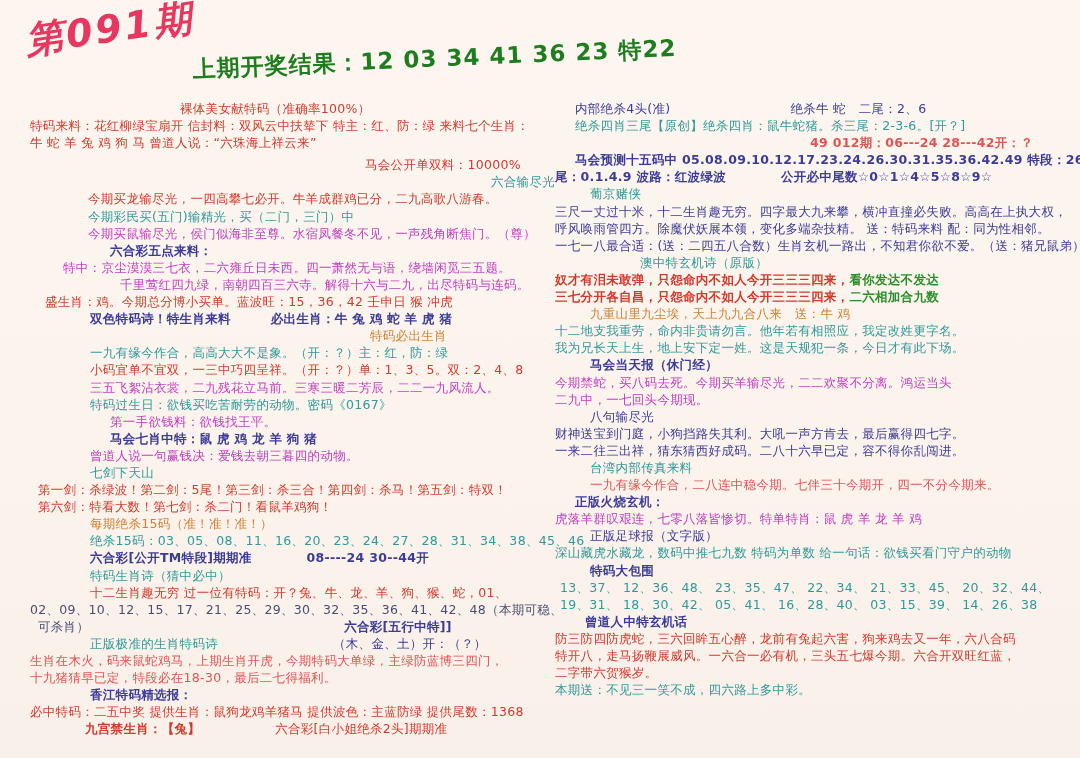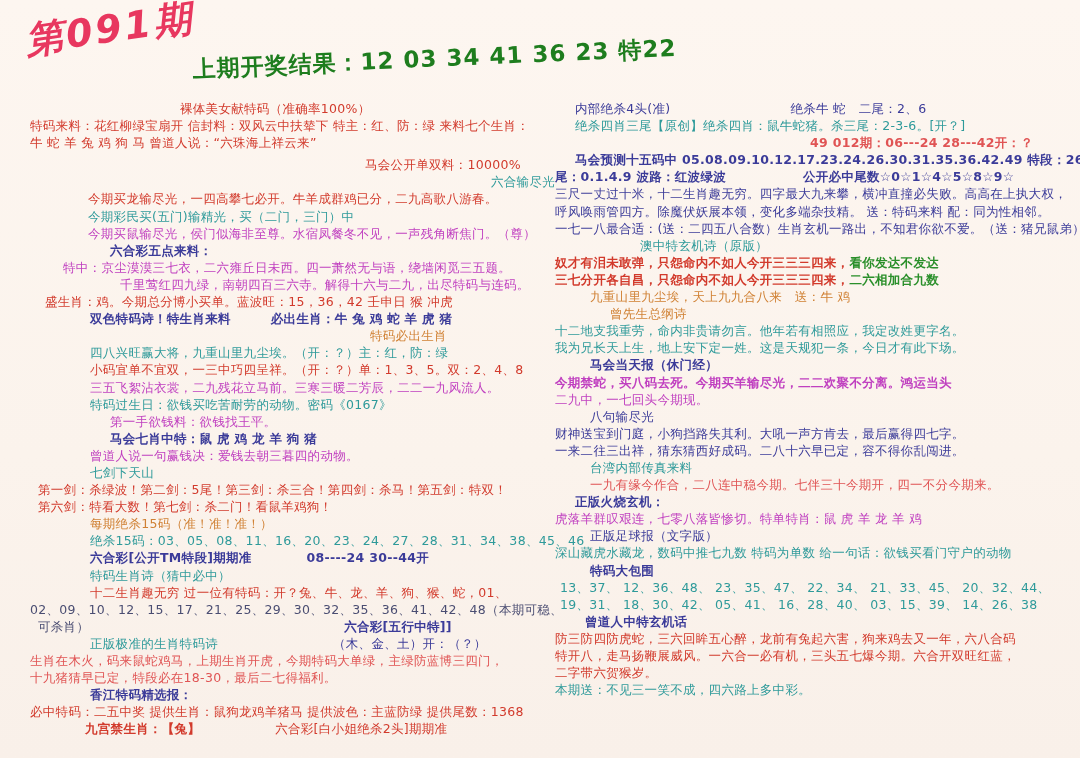--- a/index.html
+++ b/index.html
@@ -38,21 +38,21 @@
       <div class="line" style="padding-left: 58px; text-align: right;"><span class="part" style="color: rgb(46, 154, 154);">六合输尽光</span></div>
       <div class="line" style="padding-left: 58px;"><span class="part" style="color: rgb(210, 58, 44);">今期买龙输尽光，一四高攀七必开。牛羊成群鸡已分，二九高歌八游春。</span></div>
       <div class="line" style="padding-left: 58px;"><span class="part" style="color: rgb(46, 154, 154);">今期彩民买(五门)输精光，买（二门，三门）中</span></div>
       <div class="line" style="padding-left: 58px;"><span class="part" style="color: rgb(192, 64, 192);">今期买鼠输尽光，侯门似海非至尊。水宿凤餐冬不见，一声残角断焦门。（尊）</span></div>
       <div class="line" style="padding-left: 80px;"><span class="part b" style="color: rgb(59, 59, 153);">六合彩五点来料：</span></div>
       <div class="line" style="padding-left: 33px;"><span class="part" style="color: rgb(192, 64, 192);">特中：京尘漠漠三七衣，二六雍丘日未西。四一萧然无与语，绕墙闲觅三五题。</span></div>
       <div class="line" style="padding-left: 90px;"><span class="part" style="color: rgb(192, 64, 192);">千里莺红四九绿，南朝四百三六寺。解得十六与二九，出尽特码与连码。</span></div>
       <div class="line" style="padding-left: 15px;"><span class="part" style="color: rgb(210, 58, 44);">盛生肖：鸡。今期总分博小买单。蓝波旺：15，36，42 壬申日  猴 冲虎</span></div>
       <div class="line" style="padding-left: 60px;"><span class="part b" style="color: rgb(59, 59, 153);">双色特码诗！特生肖来料</span><span class="part b" style="color: rgb(59, 59, 153); margin-left: 40px;">必出生肖：牛 兔 鸡 蛇 羊 虎 猪</span></div>
       <div class="line" style="padding-left: 340px;"><span class="part" style="color: rgb(208, 128, 51);">特码必出生肖</span></div>
-      <div class="line" style="padding-left: 60px;"><span class="part" style="color: rgb(46, 154, 154);">四八兴旺赢大将，九重山里九尘埃。（开：？）主：红，防：绿</span></div>
+      <div class="line" style="padding-left: 60px;"><span class="part" style="color: rgb(46, 154, 154);">一九有缘今作合，高高大大不是象。（开：？）主：红，防：绿</span></div>
       <div class="line" style="padding-left: 60px;"><span class="part" style="color: rgb(210, 58, 44);">小码宜单不宜双，一三中巧四呈祥。（开：？）单：1、3、5。双：2、4、8</span></div>
       <div class="line" style="padding-left: 60px;"><span class="part" style="color: rgb(192, 64, 192);">三五飞絮沾衣裳，二九残花立马前。三寒三暖二芳辰，二二一九风流人。</span></div>
       <div class="line" style="padding-left: 60px;"><span class="part" style="color: rgb(46, 154, 154);">特码过生日：欲钱买吃苦耐劳的动物。密码《0167》</span></div>
       <div class="line" style="padding-left: 80px;"><span class="part" style="color: rgb(192, 64, 192);">第一手欲钱料：欲钱找王平。</span></div>
       <div class="line" style="padding-left: 80px;"><span class="part b" style="color: rgb(59, 59, 153);">马会七肖中特：鼠 虎 鸡 龙 羊 狗 猪</span></div>
       <div class="line" style="padding-left: 60px;"><span class="part" style="color: rgb(192, 64, 192);">曾道人说一句赢钱决：爱钱去朝三暮四的动物。</span></div>
       <div class="line" style="padding-left: 60px;"><span class="part" style="color: rgb(46, 154, 154);">七剑下天山</span></div>
       <div class="line" style="padding-left: 8px;"><span class="part" style="color: rgb(210, 58, 44);">第一剑：杀绿波！第二剑：5尾！第三剑：杀三合！第四剑：杀马！第五剑：特双！</span></div>
       <div class="line" style="padding-left: 8px;"><span class="part" style="color: rgb(210, 58, 44);">第六剑：特看大数！第七剑：杀二门！看鼠羊鸡狗！</span></div>
       <div class="line" style="padding-left: 60px;"><span class="part" style="color: rgb(208, 128, 51);">每期绝杀15码（准！准！准！）</span></div>
@@ -67,33 +67,33 @@
       <div class="line" style="padding-left: 0px;"><span class="part" style="color: rgb(224, 84, 84);">十九猪猜早已定，特段必在18-30，最后二七得福利。</span></div>
       <div class="line" style="padding-left: 60px;"><span class="part b" style="color: rgb(59, 59, 153);">香江特码精选报：</span></div>
       <div class="line" style="padding-left: 0px;"><span class="part" style="color: rgb(210, 58, 44);">必中特码：二五中奖 提供生肖：鼠狗龙鸡羊猪马 提供波色：主蓝防绿 提供尾数：1368</span></div>
       <div class="line" style="padding-left: 55px;"><span class="part b" style="color: rgb(210, 58, 44);">九宫禁生肖：【兔】</span><span class="part" style="color: rgb(210, 58, 44); margin-left: 75px;">六合彩[白小姐绝杀2头]期期准</span></div>
     </div>
   <div class="col col-right" id="col-right">
       <div class="line" style="padding-left: 20px;"><span class="part" style="color: rgb(59, 59, 153);">内部绝杀4头(准)</span><span class="part" style="color: rgb(59, 59, 153); margin-left: 120px;">绝杀牛 蛇　二尾：2、6</span></div>
       <div class="line" style="padding-left: 20px;"><span class="part" style="color: rgb(46, 154, 154);">绝杀四肖三尾【原创】绝杀四肖：鼠牛蛇猪。杀三尾：2-3-6。[开？]</span></div>
       <div class="line" style="padding-left: 255px;"><span class="part b" style="color: rgb(224, 84, 84);">49  012期：06---24 28---42开：？</span></div>
       <div class="line" style="padding-left: 20px;"><span class="part b" style="color: rgb(59, 59, 153);">马会预测十五码中 05.08.09.10.12.17.23.24.26.30.31.35.36.42.49 特段：26-38</span></div>
-      <div class="line" style="padding-left: 0px;"><span class="part b" style="color: rgb(59, 59, 153);">尾：0.1.4.9 波路：红波绿波</span><span class="part b" style="color: rgb(59, 59, 153); margin-left: 77px;">公开必中尾数☆0☆1☆4☆5☆8☆9☆</span></div>
+      <div class="line" style="padding-left: 0px;"><span class="part b" style="color: rgb(59, 59, 153);">尾：0.1.4.9 波路：红波绿波</span><span class="part b" style="color: rgb(59, 59, 153); margin-left: 55px;">公开必中尾数☆0☆1☆4☆5☆8☆9☆</span></div>
+      <div class="line" style="padding-left: 35px;"><span class="part" style="color: rgb(46, 154, 154);">葡京赌侠</span></div>
       <div class="line" style="padding-left: 0px;"><span class="part" style="color: rgb(59, 59, 153);">三尺一丈过十米，十二生肖趣无穷。四字最大九来攀，横冲直撞必失败。高高在上执大权，</span></div>
       <div class="line" style="padding-left: 0px;"><span class="part" style="color: rgb(59, 59, 153);">呼风唤雨管四方。除魔伏妖展本领，变化多端杂技精。 送：特码来料 配：同为性相邻。</span></div>
       <div class="line" style="padding-left: 0px;"><span class="part" style="color: rgb(59, 59, 153);">一七一八最合适：(送：二四五八合数）生肖玄机一路出，不知君你欲不爱。（送：猪兄鼠弟）</span></div>
       <div class="line" style="padding-left: 85px;"><span class="part" style="color: rgb(46, 154, 154);">澳中特玄机诗（原版）</span></div>
       <div class="line" style="padding-left: 0px;"><span class="part b" style="color: rgb(210, 58, 44);">奴才有泪未敢弹，只怨命内不如人今开三三三四来，</span><span class="part b" style="color: rgb(42, 143, 42);">看你发达不发达</span></div>
       <div class="line" style="padding-left: 0px;"><span class="part b" style="color: rgb(210, 58, 44);">三七分开各自昌，只怨命内不如人今开三三三四来，</span><span class="part b" style="color: rgb(42, 143, 42);">二六相加合九数</span></div>
       <div class="line" style="padding-left: 35px;"><span class="part" style="color: rgb(208, 128, 51);">九重山里九尘埃，天上九九合八来　送：牛 鸡</span></div>
-      <div class="line" style="padding-left: 55px;"><span class="part" style="color: rgb(208, 128, 51);">曾先生总纲诗</span></div>
       <div class="line" style="padding-left: 0px;"><span class="part" style="color: rgb(46, 154, 154);">十二地支我重劳，命内非贵请勿言。他年若有相照应，我定改姓更字名。</span></div>
       <div class="line" style="padding-left: 0px;"><span class="part" style="color: rgb(46, 154, 154);">我为兄长天上生，地上安下定一姓。这是天规犯一条，今日才有此下场。</span></div>
       <div class="line" style="padding-left: 35px;"><span class="part b" style="color: rgb(59, 59, 153);">马会当天报（休门经）</span></div>
-      <div class="line" style="padding-left: 0px; font-weight: bold;"><span class="part" style="color: rgb(192, 64, 192);">今期禁蛇，买八码去死。今期买羊输尽光，二二欢聚不分离。鸿运当头</span></div>
+      <div class="line" style="padding-left: 0px;"><span class="part" style="color: rgb(192, 64, 192);">今期禁蛇，买八码去死。今期买羊输尽光，二二欢聚不分离。鸿运当头</span></div>
       <div class="line" style="padding-left: 0px;"><span class="part" style="color: rgb(192, 64, 192);">二九中，一七回头今期现。</span></div>
       <div class="line" style="padding-left: 35px;"><span class="part" style="color: rgb(59, 59, 153);">八句输尽光</span></div>
       <div class="line" style="padding-left: 0px;"><span class="part" style="color: rgb(59, 59, 153);">财神送宝到门庭，小狗挡路失其利。大吼一声方肯去，最后赢得四七字。</span></div>
       <div class="line" style="padding-left: 0px;"><span class="part" style="color: rgb(59, 59, 153);">一来二往三出祥，猜东猜西好成码。二八十六早已定，容不得你乱闯进。</span></div>
       <div class="line" style="padding-left: 35px;"><span class="part" style="color: rgb(46, 154, 154);">台湾内部传真来料</span></div>
       <div class="line" style="padding-left: 35px;"><span class="part" style="color: rgb(224, 84, 84);">一九有缘今作合，二八连中稳今期。七伴三十今期开，四一不分今期来。</span></div>
       <div class="line" style="padding-left: 20px;"><span class="part b" style="color: rgb(59, 59, 153);">正版火烧玄机：</span></div>
       <div class="line" style="padding-left: 0px;"><span class="part" style="color: rgb(192, 64, 192);">虎落羊群叹艰连，七零八落皆惨切。特单特肖：鼠 虎 羊 龙 羊 鸡</span></div>
       <div class="line" style="padding-left: 35px;"><span class="part" style="color: rgb(59, 59, 153);">正版足球报（文字版）</span></div>
       <div class="line" style="padding-left: 0px;"><span class="part" style="color: rgb(46, 154, 154);">深山藏虎水藏龙，数码中推七九数 特码为单数 给一句话：欲钱买看门守户的动物</span></div>

